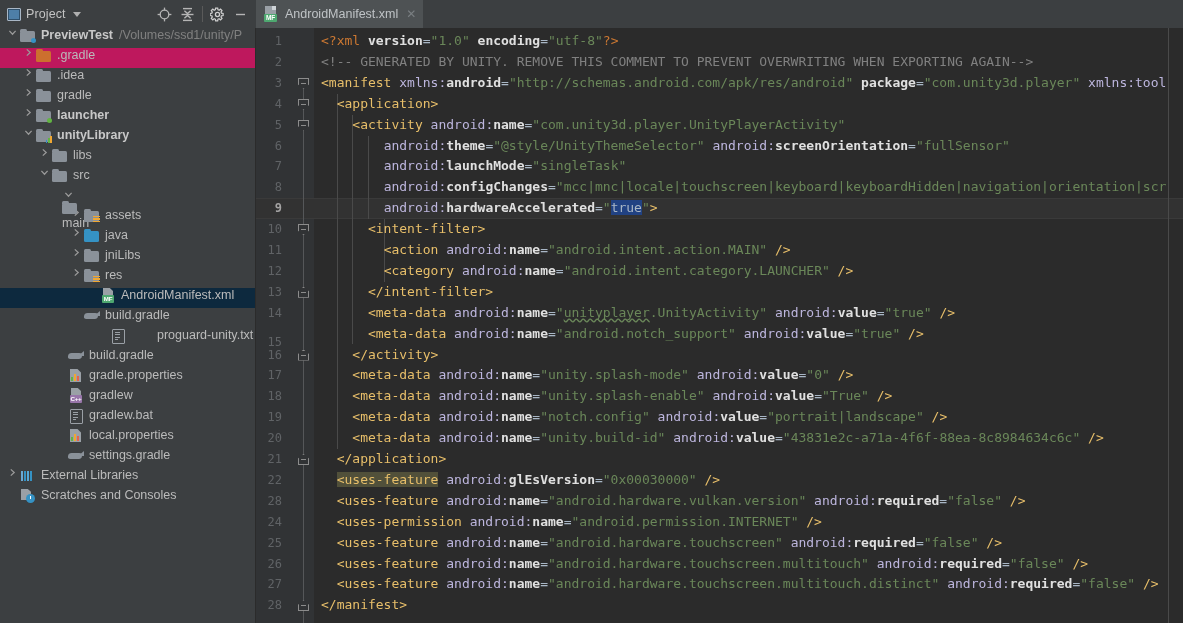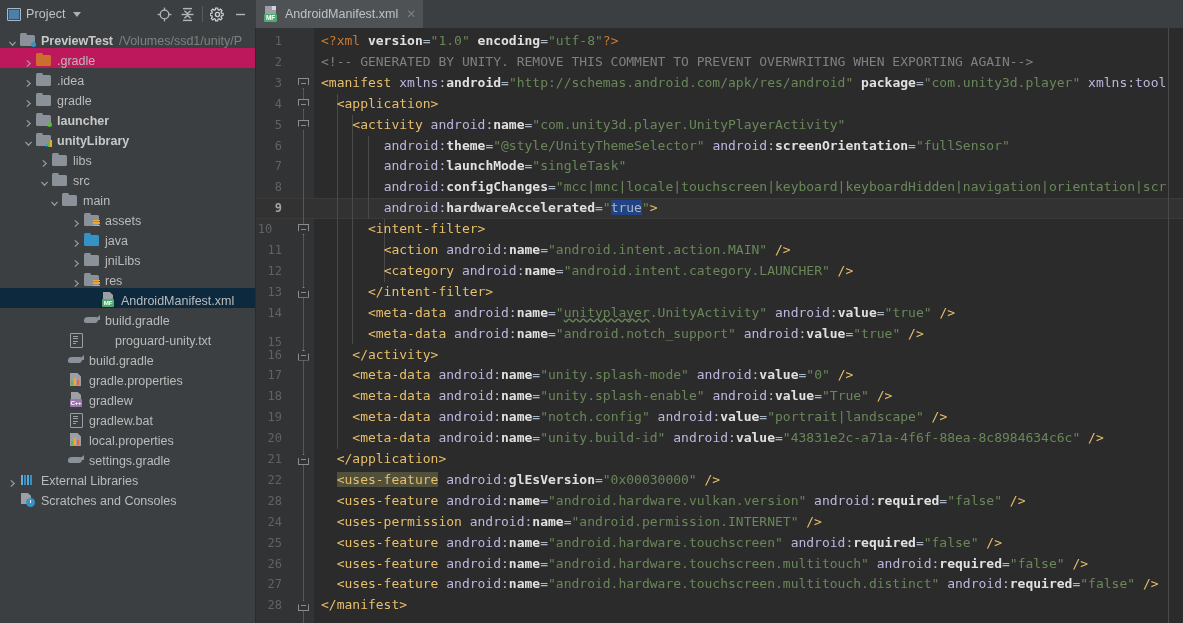--- a/index.html
+++ b/index.html
@@ -171,21 +171,21 @@
     flex: 0 0 256px;
     background: #3c3f41;
     overflow: hidden;
     position: relative;
     border-right: 1px solid #2b2b2b;
     box-sizing: border-box;
   }
   .tree-row {
     height: 20px;
     display: flex;
-    align-items: flex-end;
+    align-items: flex-start;
     white-space: nowrap;
     font-size: 12.5px;
     color: #bbbbbb;
     cursor: default;
     padding-right: 4px;
     box-sizing: border-box;
   }
   .tree-row.hover { background: #be185d; }
   .tree-row.selected { background: #0d293e; }
   .arrow {
@@ -653,21 +653,21 @@
           <span class="arrow">
             <svg width="9" height="9" viewBox="0 0 9 9">
               <polyline points="1.4,2.8 4.5,6.2 7.6,2.8" fill="none" stroke="#9a9a9a" stroke-width="1.25"></polyline>
             </svg>
           </span>
           <span class="t-icon">
             <span class="ic-folder"></span>
           </span>
           <span class="t-label">src</span>
         </div>
-        <div class="tree-row" style="padding-left: 48px;">
+        <div class="tree-row" style="padding-left: 62px; flex-direction: column;">
           <span class="arrow">
             <svg width="9" height="9" viewBox="0 0 9 9">
               <polyline points="1.4,2.8 4.5,6.2 7.6,2.8" fill="none" stroke="#9a9a9a" stroke-width="1.25"></polyline>
             </svg>
           </span>
           <span class="t-icon">
             <span class="ic-folder"></span>
           </span>
           <span class="t-label">main</span>
         </div>
@@ -738,21 +738,21 @@
         <div class="tree-row" style="padding-left: 70px;">
           <span class="arrow empty"></span>
           <span class="t-icon">
             <span class="ic-gradle">
               <span class="body"></span>
               <span class="tail"></span>
             </span>
           </span>
           <span class="t-label">build.gradle</span>
         </div>
-        <div class="tree-row" style="padding-left: 28px; gap: 26px;">
+        <div class="tree-row" style="padding-left: 70px; gap: 26px;">
           <span class="arrow empty"></span>
           <span class="t-icon">
             <span class="ic-file outline">
               <i></i>
               <i></i>
               <i></i>
               <i></i>
             </span>
           </span>
           <span class="t-label">proguard-unity.txt</span>
@@ -858,21 +858,21 @@
           <div class="fold-line" style="top: 54.8px; height: 543.4px;"></div>
           <div class="gutter-num" style="top: 3px;">1</div>
           <div class="gutter-num" style="top: 23.9px;">2</div>
           <div class="gutter-num" style="top: 44.8px;">3</div>
           <div class="gutter-num" style="top: 65.7px;">4</div>
           <div class="gutter-num" style="top: 86.6px;">5</div>
           <div class="gutter-num" style="top: 107.5px;">6</div>
           <div class="gutter-num" style="top: 128.4px;">7</div>
           <div class="gutter-num" style="top: 149.3px;">8</div>
           <div class="gutter-num current" style="top: 170.2px;">9</div>
-          <div class="gutter-num" style="top: 191.1px; text-align: center;">10</div>
+          <div class="gutter-num" style="top: 191.1px;">10</div>
           <div class="gutter-num" style="top: 212px;">11</div>
           <div class="gutter-num" style="top: 232.9px;">12</div>
           <div class="gutter-num" style="top: 253.8px;">13</div>
           <div class="gutter-num" style="top: 274.7px;">14</div>
           <div class="gutter-num" style="top: 304px;">15</div>
           <div class="gutter-num" style="top: 316.5px;">16</div>
           <div class="gutter-num" style="top: 337.4px;">17</div>
           <div class="gutter-num" style="top: 358.3px;">18</div>
           <div class="gutter-num" style="top: 379.2px;">19</div>
           <div class="gutter-num" style="top: 400.1px;">20</div>

